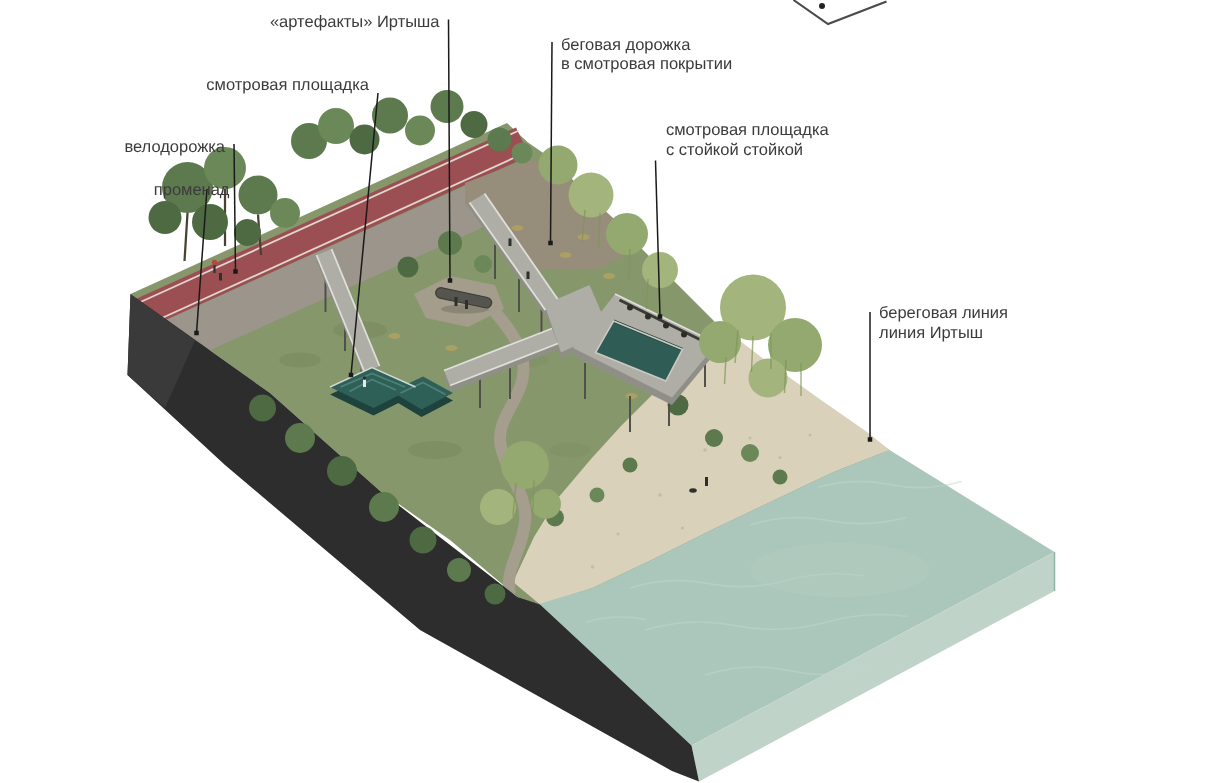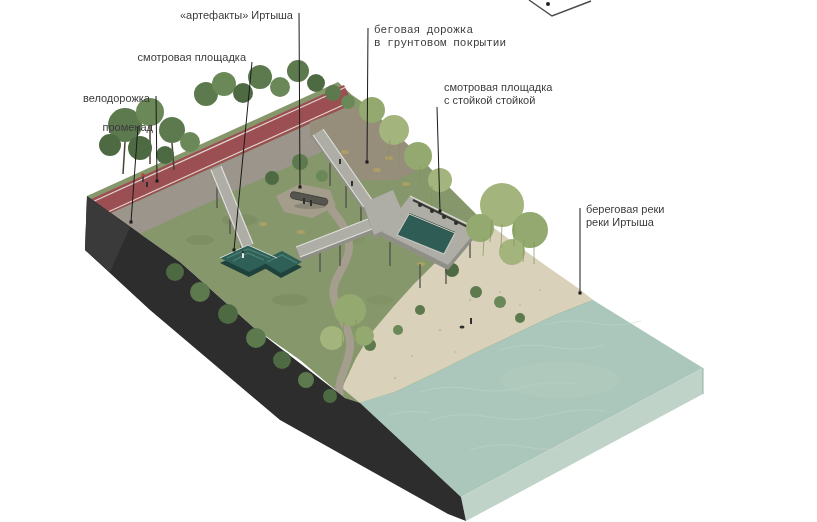--- a/index.html
+++ b/index.html
@@ -306,38 +306,38 @@
       <rect x="438.5" y="209.5" width="3" height="3" class="leader-dot"></rect>
       <line x1="580" y1="208" x2="580" y2="293" class="leader"></line>
       <rect x="578.5" y="291.5" width="3" height="3" class="leader-dot"></rect>
     </svg>
 
   <div>
     <div class="callout align-right" style="top: 9px; right: 524px;">
       <span>«артефакты» Иртыша</span>
       <span></span>
     </div>
-    <div class="callout" style="top: 24px; left: 374px; font-family: Liberation Mono, monospace;">
+    <div class="callout" style="top: 24px; left: 374px;">
       <span>беговая дорожка</span>
-      <span>в грунтовом покрытии</span>
+      <span>в смотровая покрытии</span>
     </div>
     <div class="callout align-right" style="top: 51px; right: 571px;">
       <span>смотровая площадка</span>
       <span></span>
     </div>
     <div class="callout align-right" style="top: 92px; right: 667px;">
       <span>велодорожка</span>
       <span></span>
     </div>
     <div class="callout align-right" style="top: 121px; right: 664px;">
       <span>променад</span>
       <span></span>
     </div>
     <div class="callout" style="top: 81px; left: 444px;">
       <span>смотровая площадка</span>
       <span>с стойкой стойкой</span>
     </div>
     <div class="callout" style="top: 203px; left: 586px;">
-      <span>береговая реки</span>
-      <span>реки Иртыша</span>
+      <span>береговая линия</span>
+      <span>линия Иртыш</span>
     </div>
   </div>
 </div>
 
 </body></html>

